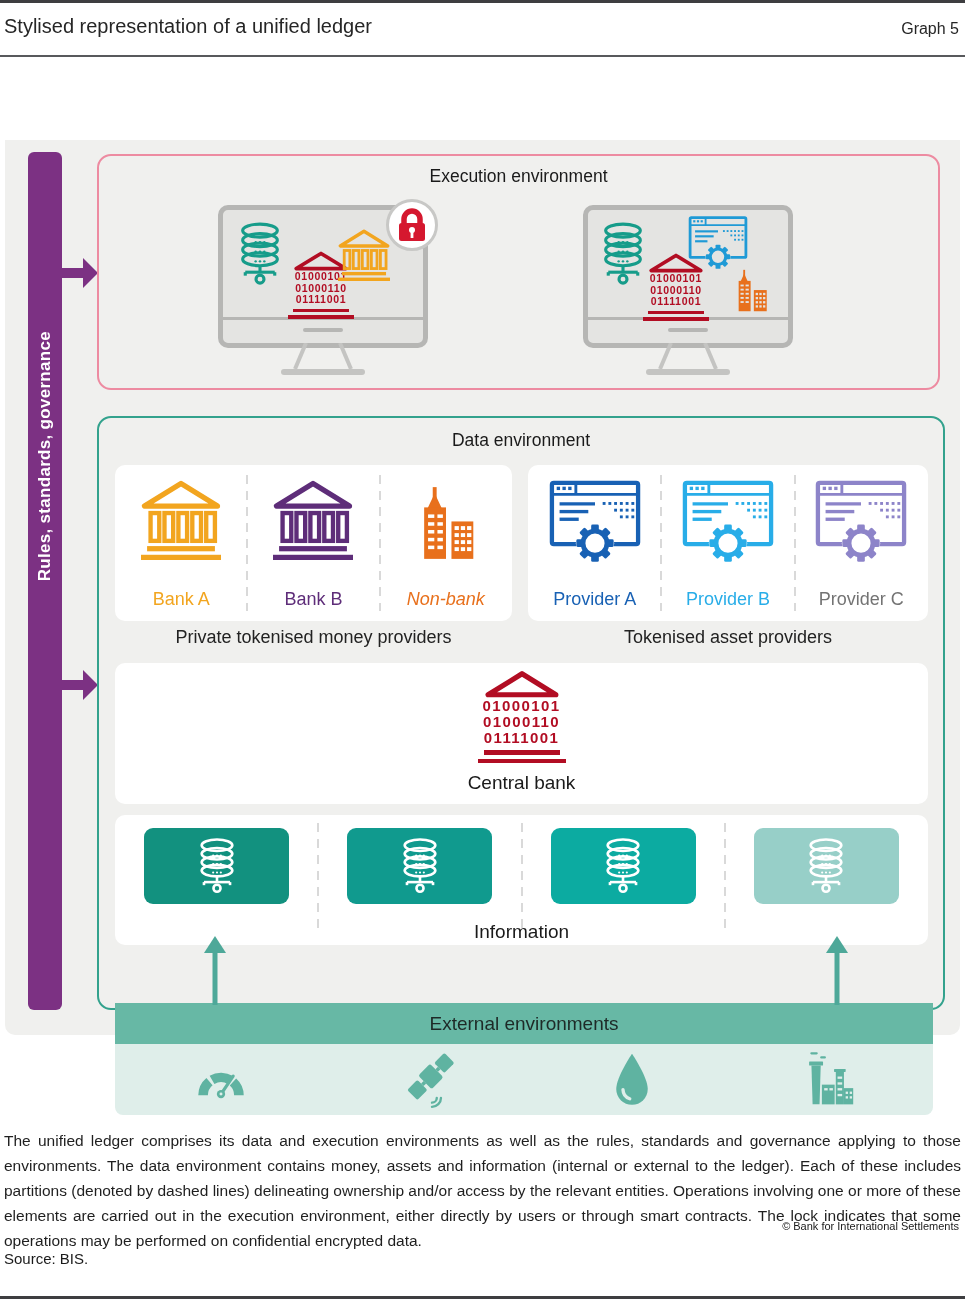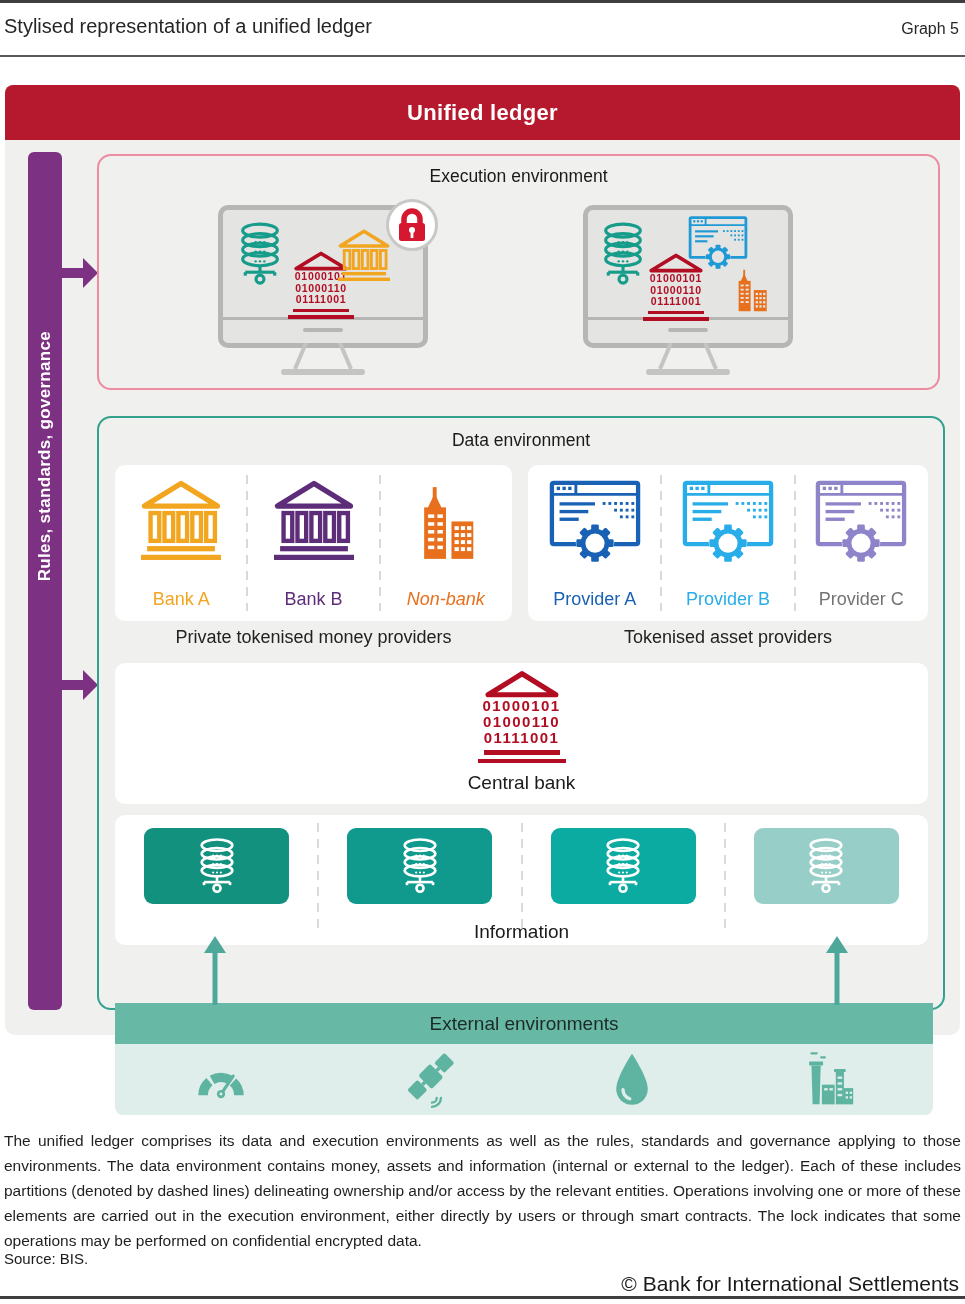--- a/index.html
+++ b/index.html
@@ -27,21 +27,21 @@
   .gov-text { writing-mode:vertical-rl; transform:rotate(180deg); color:#fff; font-size:17px;
               font-weight:600; letter-spacing:.3px; white-space:nowrap; margin-bottom:250px; }
 
   
   .env-box { border-radius:14px; }
   .exec-box { left:97px; top:154px; width:843px; height:236px; border:2px solid #ed8ba1; }
   .data-box { left:97px; top:416px; width:848px; height:594px; border:2px solid #33a28d; }
   .env-title { font-size:17.5px; color:#1a1a1a; text-align:center; }
 
   .white-card { background:#fff; border-radius:10px; }
-  .cells { display:flex;justify-content:flex-end; }
+  .cells { display:flex; }
   .cell { flex:1 1 0; display:flex; flex-direction:column; align-items:center; padding-top:15px; position:relative; }
   .cell-label { margin-top:auto; margin-bottom:11px; font-size:18px; }
   .dash-sep { position:absolute; top:10px; bottom:10px; right:-1px; width:2px;
               background:repeating-linear-gradient(to bottom,#d9d9d9 0 9px,transparent 9px 16px); }
   .group-label { font-size:18px; text-align:center; color:#222; }
 
   
   .cb { display:flex; flex-direction:column; align-items:center; }
   .cb-line { font-weight:700; color:#b20d23; font-size:15px; line-height:16px; letter-spacing:1.4px; }
   .cb-bar { background:#b20d23; height:4.5px; }
@@ -66,35 +66,32 @@
   .ext-banner { left:115px; top:1003px; width:818px; height:41px; background:#67b8a5;
                 display:flex; align-items:center; justify-content:center; }
   .ext-banner span { font-size:19px; color:#1e2a27; }
   .ext-icons { left:115px; top:1044px; width:818px; height:71px; background:#dfeeea;
                border-radius:0 0 8px 8px; display:flex; align-items:center; justify-content:space-around; }
 
   
   .caption { left:4px; top:1128px; width:957px; font-size:15.5px; line-height:25px;
              text-align:justify; color:#1f1f1f; }
   .source { left:4px; top:1250px; font-size:15px; }
-  .copyright { right:6px; top:1272px; font-size:21px; }
+  .copyright { right:6px; top:1220px; font-size:11px; }
 </style>
 </head>
 <body>
 
 <div class="page">
 
   <div class="abs rule" style="left:0;top:0;width:965px;height:3px;"></div>
   <div class="abs fig-title">Stylised representation of a unified ledger</div>
   <div class="abs graph-label">Graph 5</div>
   <div class="abs" style="left:0;top:55px;width:965px;height:2px;background:#58595c;"></div>
 
-  <div class="abs banner">
-    <span>Unified ledger</span>
-  </div>
   <div class="abs body-bg"></div>
 
   <div class="abs gov-bar">
     <span class="gov-text">Rules, standards, governance</span>
   </div>
   <svg class="abs" style="left:58px;top:254px;" width="42" height="38">
     <rect x="0" y="14" width="25" height="10" fill="#7c3183"></rect>
     <polygon points="25,4 25,34 40,19" fill="#7c3183"></polygon>
   </svg>
   <svg class="abs" style="left:58px;top:666px;" width="42" height="38">

